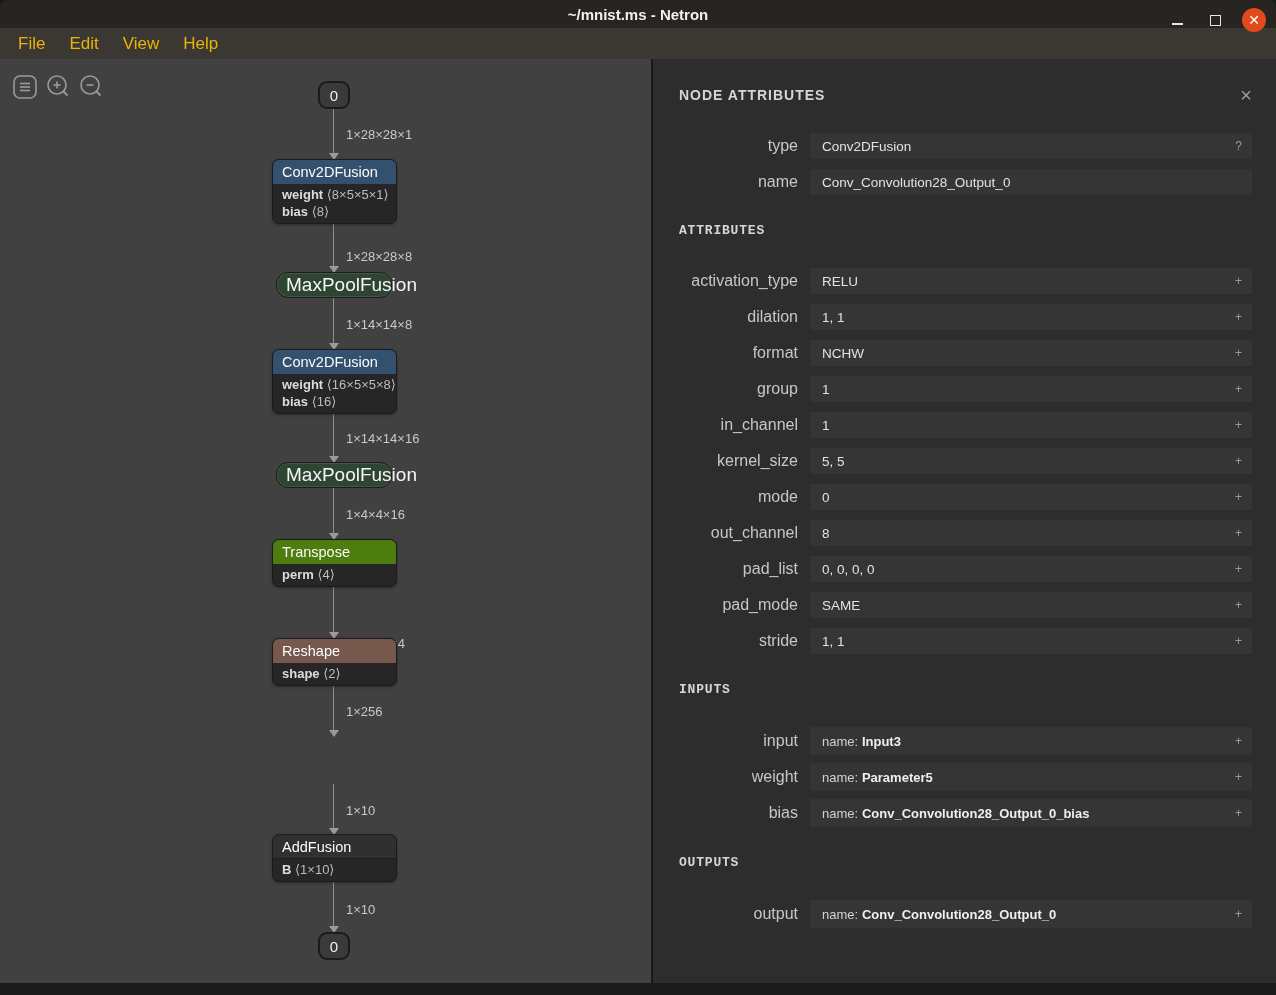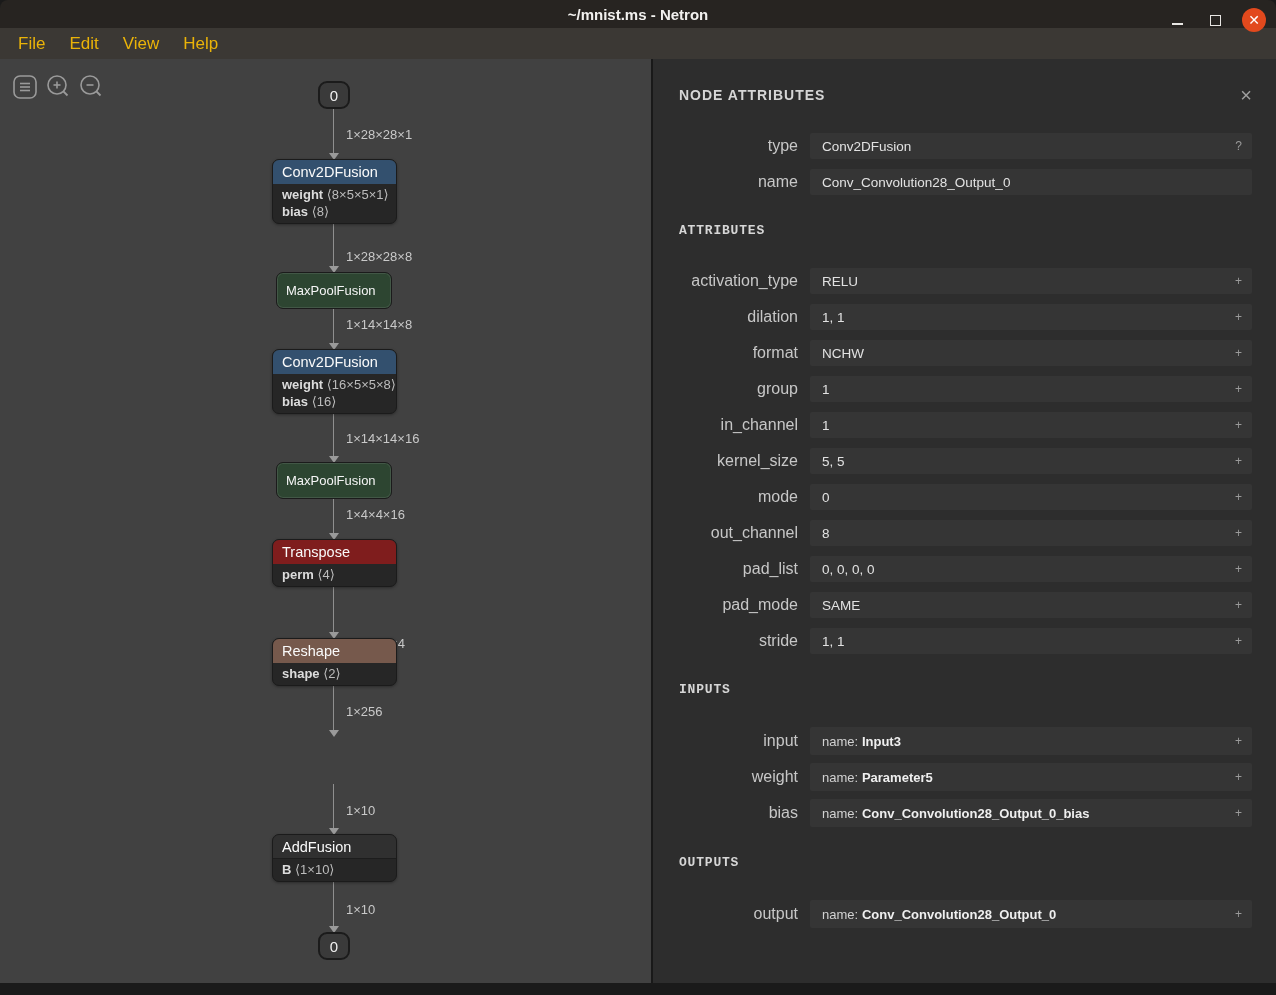--- a/index.html
+++ b/index.html
@@ -34,30 +34,30 @@
 
   
   .io-node { position:absolute; left:318px; width:32px; height:28px; background:#3a3a3a;
     border:2px solid #1b1b1b; border-radius:9px; color:#f0f0f0; font-size:15px;
     display:flex; align-items:center; justify-content:center; }
   .gnode { position:absolute; left:272px; width:125px; background:#262626;
     border:1.5px solid #1b1b1b; border-radius:7px; overflow:hidden;
     box-shadow:0 1px 3px rgba(0,0,0,.35); }
   .gnode-header { height:24px; line-height:24px; padding:0 9px; color:#fafafa; font-size:14.5px; }
   .gnode-header.hdr-conv { background:#33506e; }
-  .gnode-header.hdr-transpose { background:#7f1d1d; }
+  .gnode-header.hdr-transpose { background:#4d7c0f; }
   .gnode-header.hdr-reshape { background:#76594c; }
   .gnode-header.hdr-generic { background:#303030; border-bottom:1px solid #1d1d1d; }
   .gnode-body { padding:2px 9px 3px 9px; }
   .param { font-size:13px; line-height:17px; white-space:nowrap; }
   .pkey { color:#dcdcdc; font-weight:bold; }
   .pval { color:#bdbdbd; }
-  .pool-node { position:absolute; left:276px; width:116px; height:37px; background:#2d4531;
-    border:1.5px solid #1b1b1b; border-radius:7px; box-shadow:inset 0 0 0 1px rgba(255,255,255,.10);
-    color:#f5f5f5; font-size:13px; display:flex; align-items:center; padding-left:9px; }
+  .pool-node { position:absolute; left:276px; width:116px; height:26px; background:#2d4531;
+    border:1.5px solid #1b1b1b; border-radius:12px; box-shadow:inset 0 0 0 1px rgba(255,255,255,.10);
+    color:#f5f5f5; font-size:19px; display:flex; align-items:center; padding-left:9px; }
   .eline { position:absolute; left:333px; width:1px; background:#8f8f8f; }
   .earrow { position:absolute; left:329px; width:0; height:0;
     border-left:5px solid transparent; border-right:5px solid transparent; border-top:7px solid #9a9a9a; }
   .elabel { position:absolute; left:346px; color:#c9c9c9; font-size:13px; line-height:16px; white-space:nowrap; }
 
   
   .panel-header { display:flex; align-items:center; justify-content:space-between;
     margin-top:26px; margin-bottom:28px; }
   .panel-title { color:#d6d6d6; font-size:14px; font-weight:bold; letter-spacing:1px; }
   .panel-close { color:#9f9f9f; font-size:20px; line-height:20px; }

